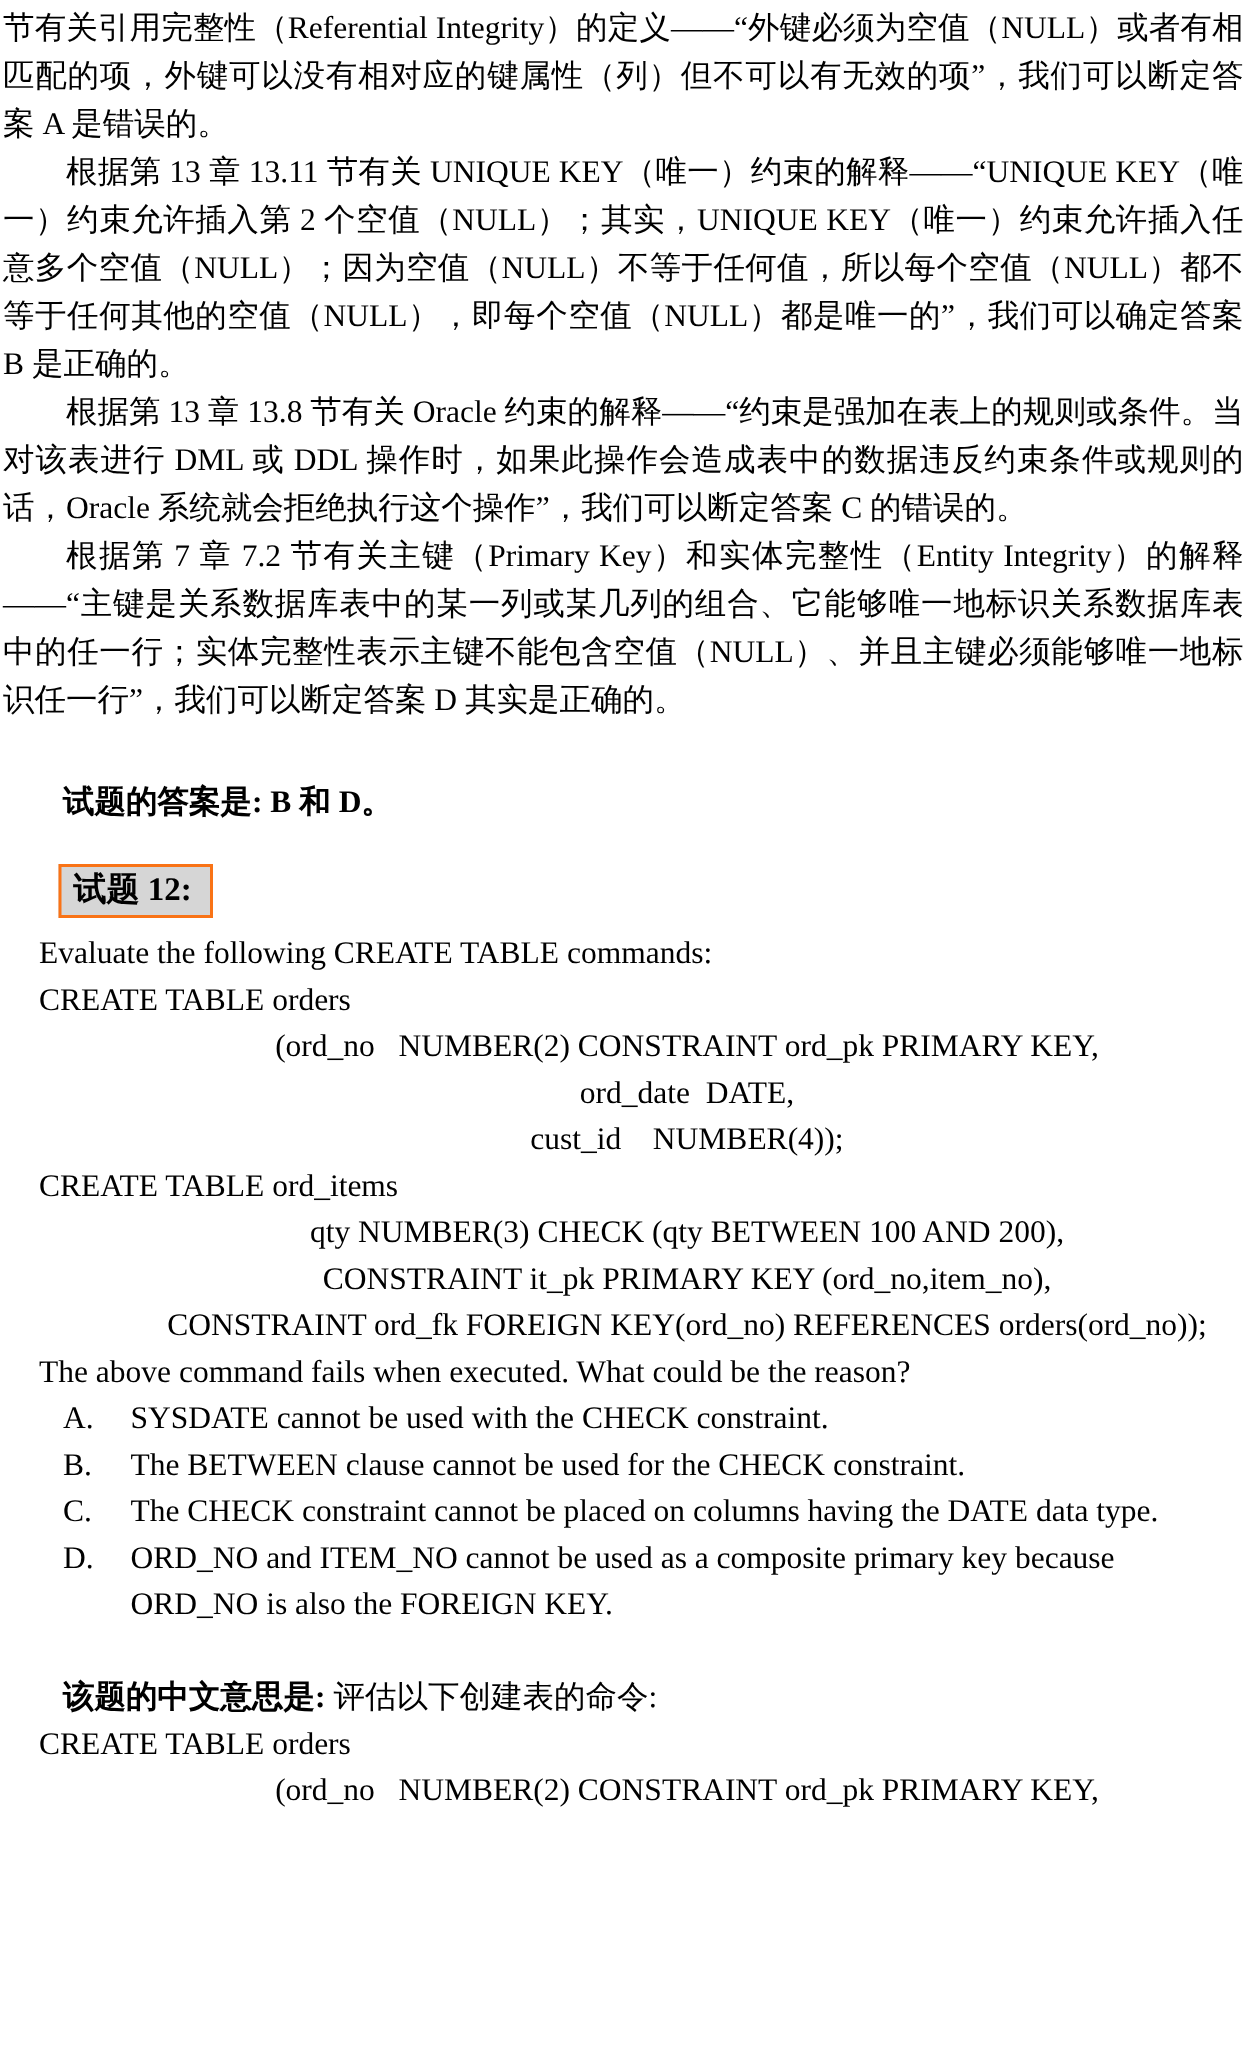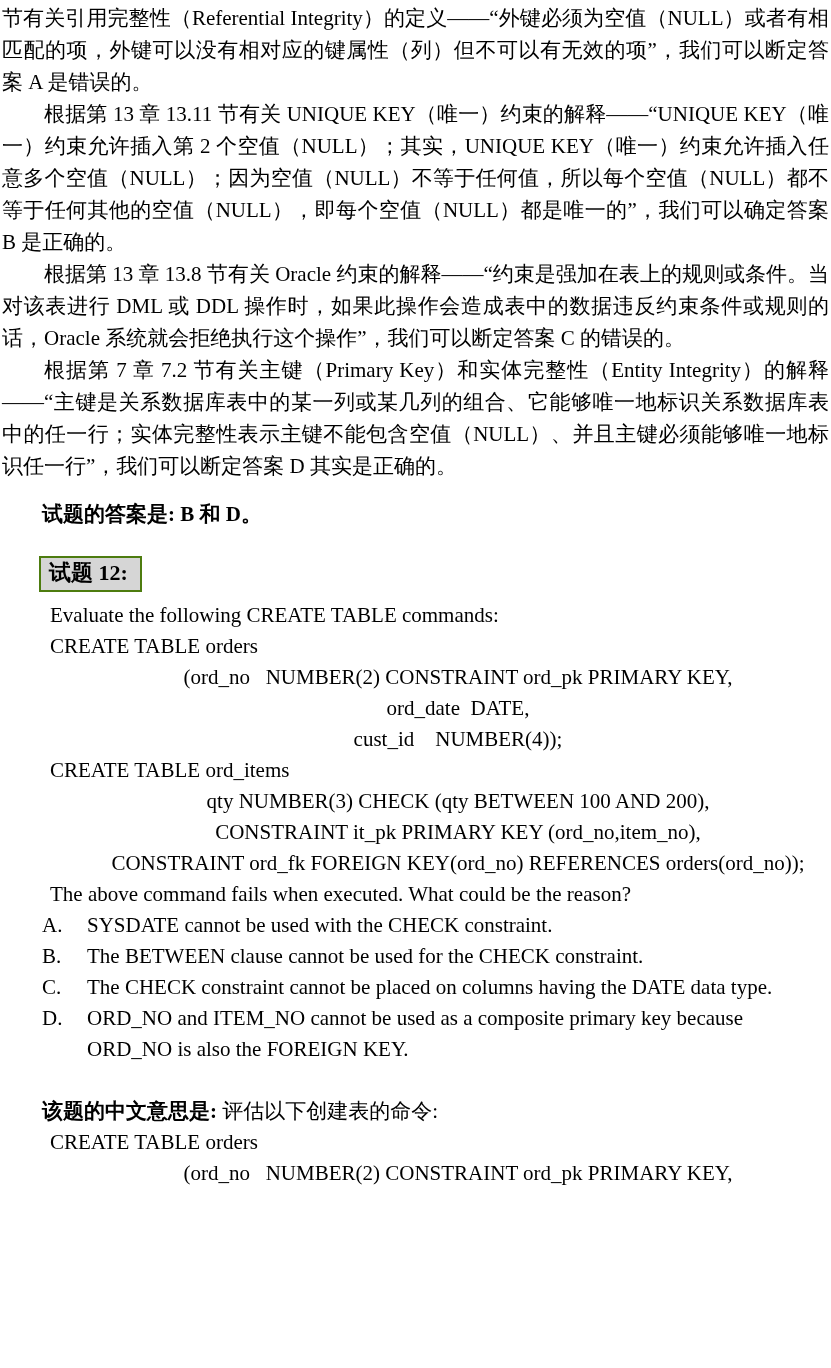--- a/index.html
+++ b/index.html
@@ -24,42 +24,42 @@
     margin: 0;
     line-height: 32px;
     text-align: justify;
     text-justify: inter-ideograph;
   }
   p.cjk.indent { text-indent: 42px; }
   p.cjk.no-indent { text-indent: 0; }
 
   
   .answer-line {
-    margin: 16px 0 0 40px;
+    margin: 36px 0 0 40px;
     line-height: 32px;
     font-weight: 700;
   }
 
   
   .qbox-row {
     margin: 26px 0 8px 37px;
   }
   .qbox {
     display: inline-block;
-    border: 2px solid #4d7c0f;
+    border: 2px solid #f97316;
     background: #d6d6d6;
     padding: 1px 12px 3px 8px;
     font-weight: 700;
     font-size: 22px;
     line-height: 28px;
   }
 
   
   .en-line {
-    margin-left: 48px;
+    margin-left: 24px;
     line-height: 31px;
     white-space: pre;
   }
   .en-line.lvl1 { margin-left: 85px; text-align: center; }
 
   
   .option {
     display: flex;
     margin-left: 40px;
     line-height: 31px;

